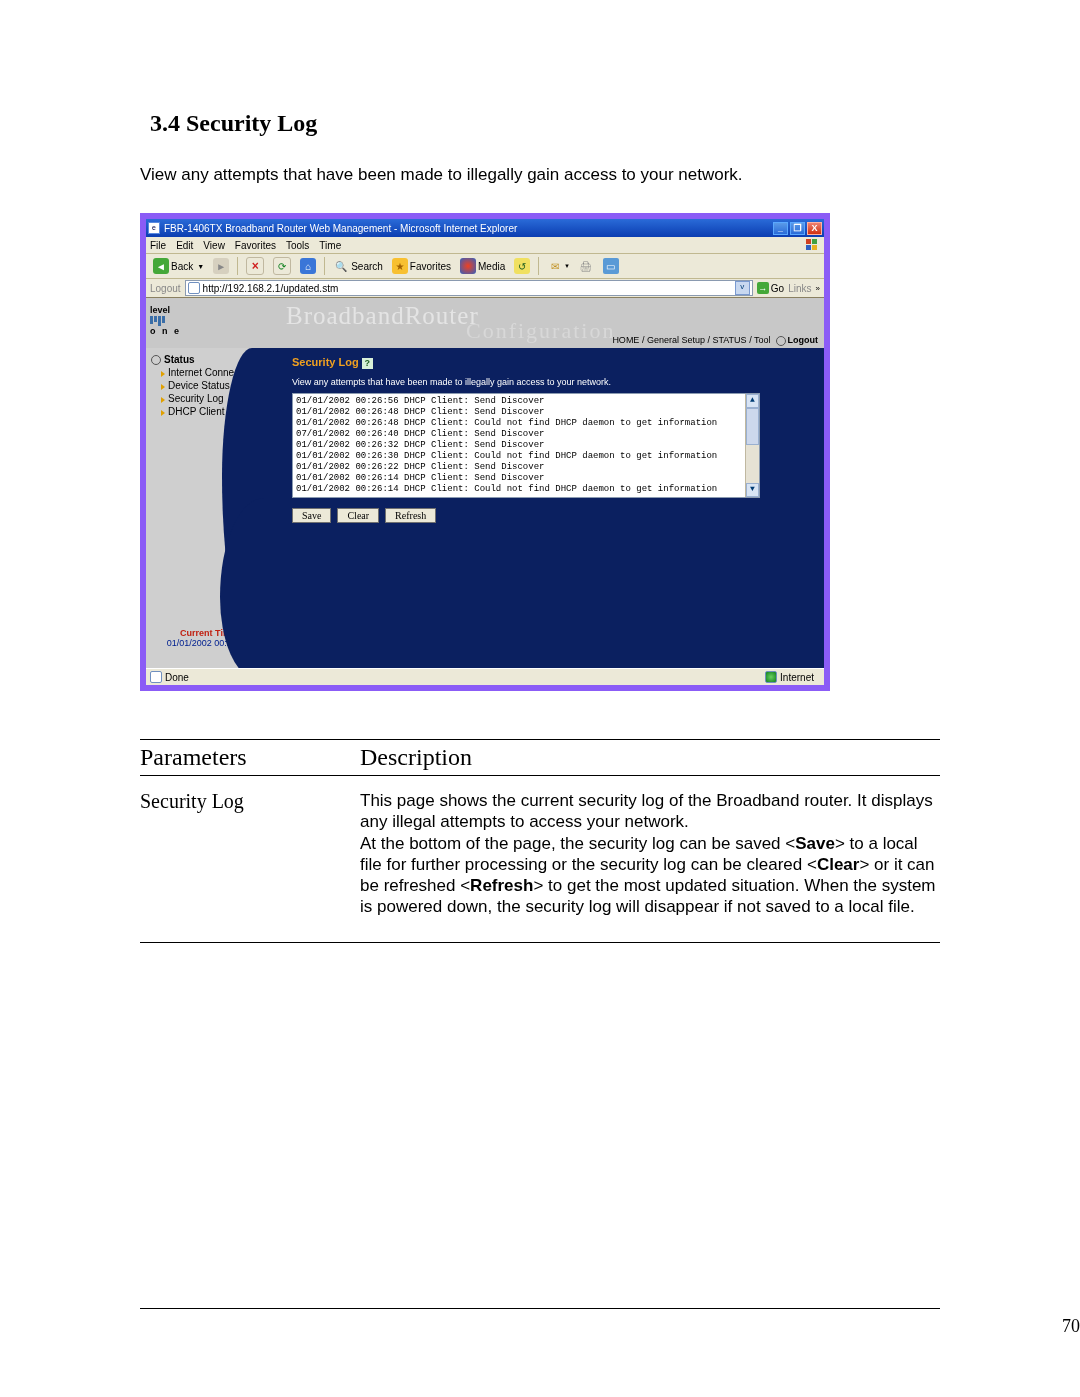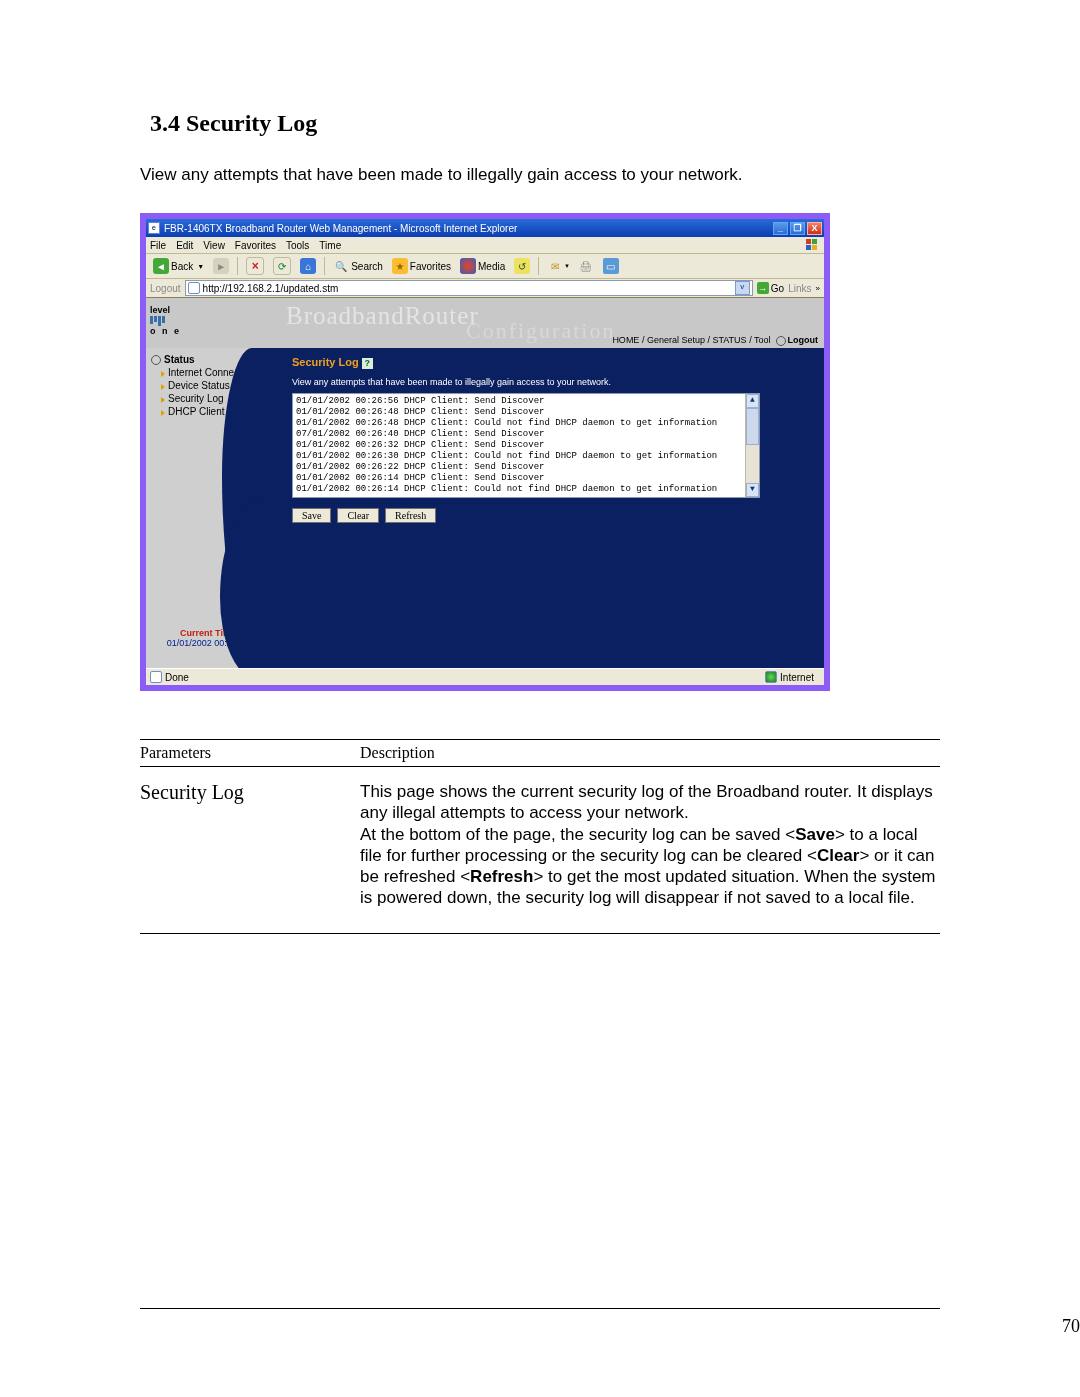--- a/index.html
+++ b/index.html
@@ -74,21 +74,21 @@
 .btns button{font-family:Tahoma;font-size:10px;background:#ece9d8;border:1px solid #707070;padding:1px 9px}
 
 .status{height:16px;background:#ece9d8;display:flex;align-items:center;font-size:10px;border-top:1px solid #fff}
 .status .l{padding-left:4px;display:flex;align-items:center;gap:3px;flex:1}
 .status .r{padding-right:10px;display:flex;align-items:center;gap:3px}
 .eico{width:12px;height:12px;display:inline-block;background:#fff;border:1px solid #7090c0;border-radius:2px;box-sizing:border-box}
 
 
 .hr{border:none;border-top:1px solid #000;margin:0}
 .ptab{width:800px;margin-top:48px}
-.pth{display:flex;font-size:16px;font-family:"Times New Roman";padding:4px 0}
+.pth{display:flex;font-size:24px;font-family:"Times New Roman";padding:4px 0}
 .pth .c1{width:220px}
 .prow{display:flex;font-size:17px;padding:14px 0 24px 0}
 .prow .c1{width:220px;font-family:"Times New Roman";font-size:20px}
 .prow .c2{flex:1;font-family:Arial,sans-serif;font-size:17px;line-height:1.25}
 
 .pagenum{position:absolute;bottom:60px;left:0;width:100%;text-align:right;font-size:18px}
 .foothr{position:absolute;bottom:88px;left:140px;width:800px;border-top:1px solid #000}
 </style>
 </head>
 <body>

